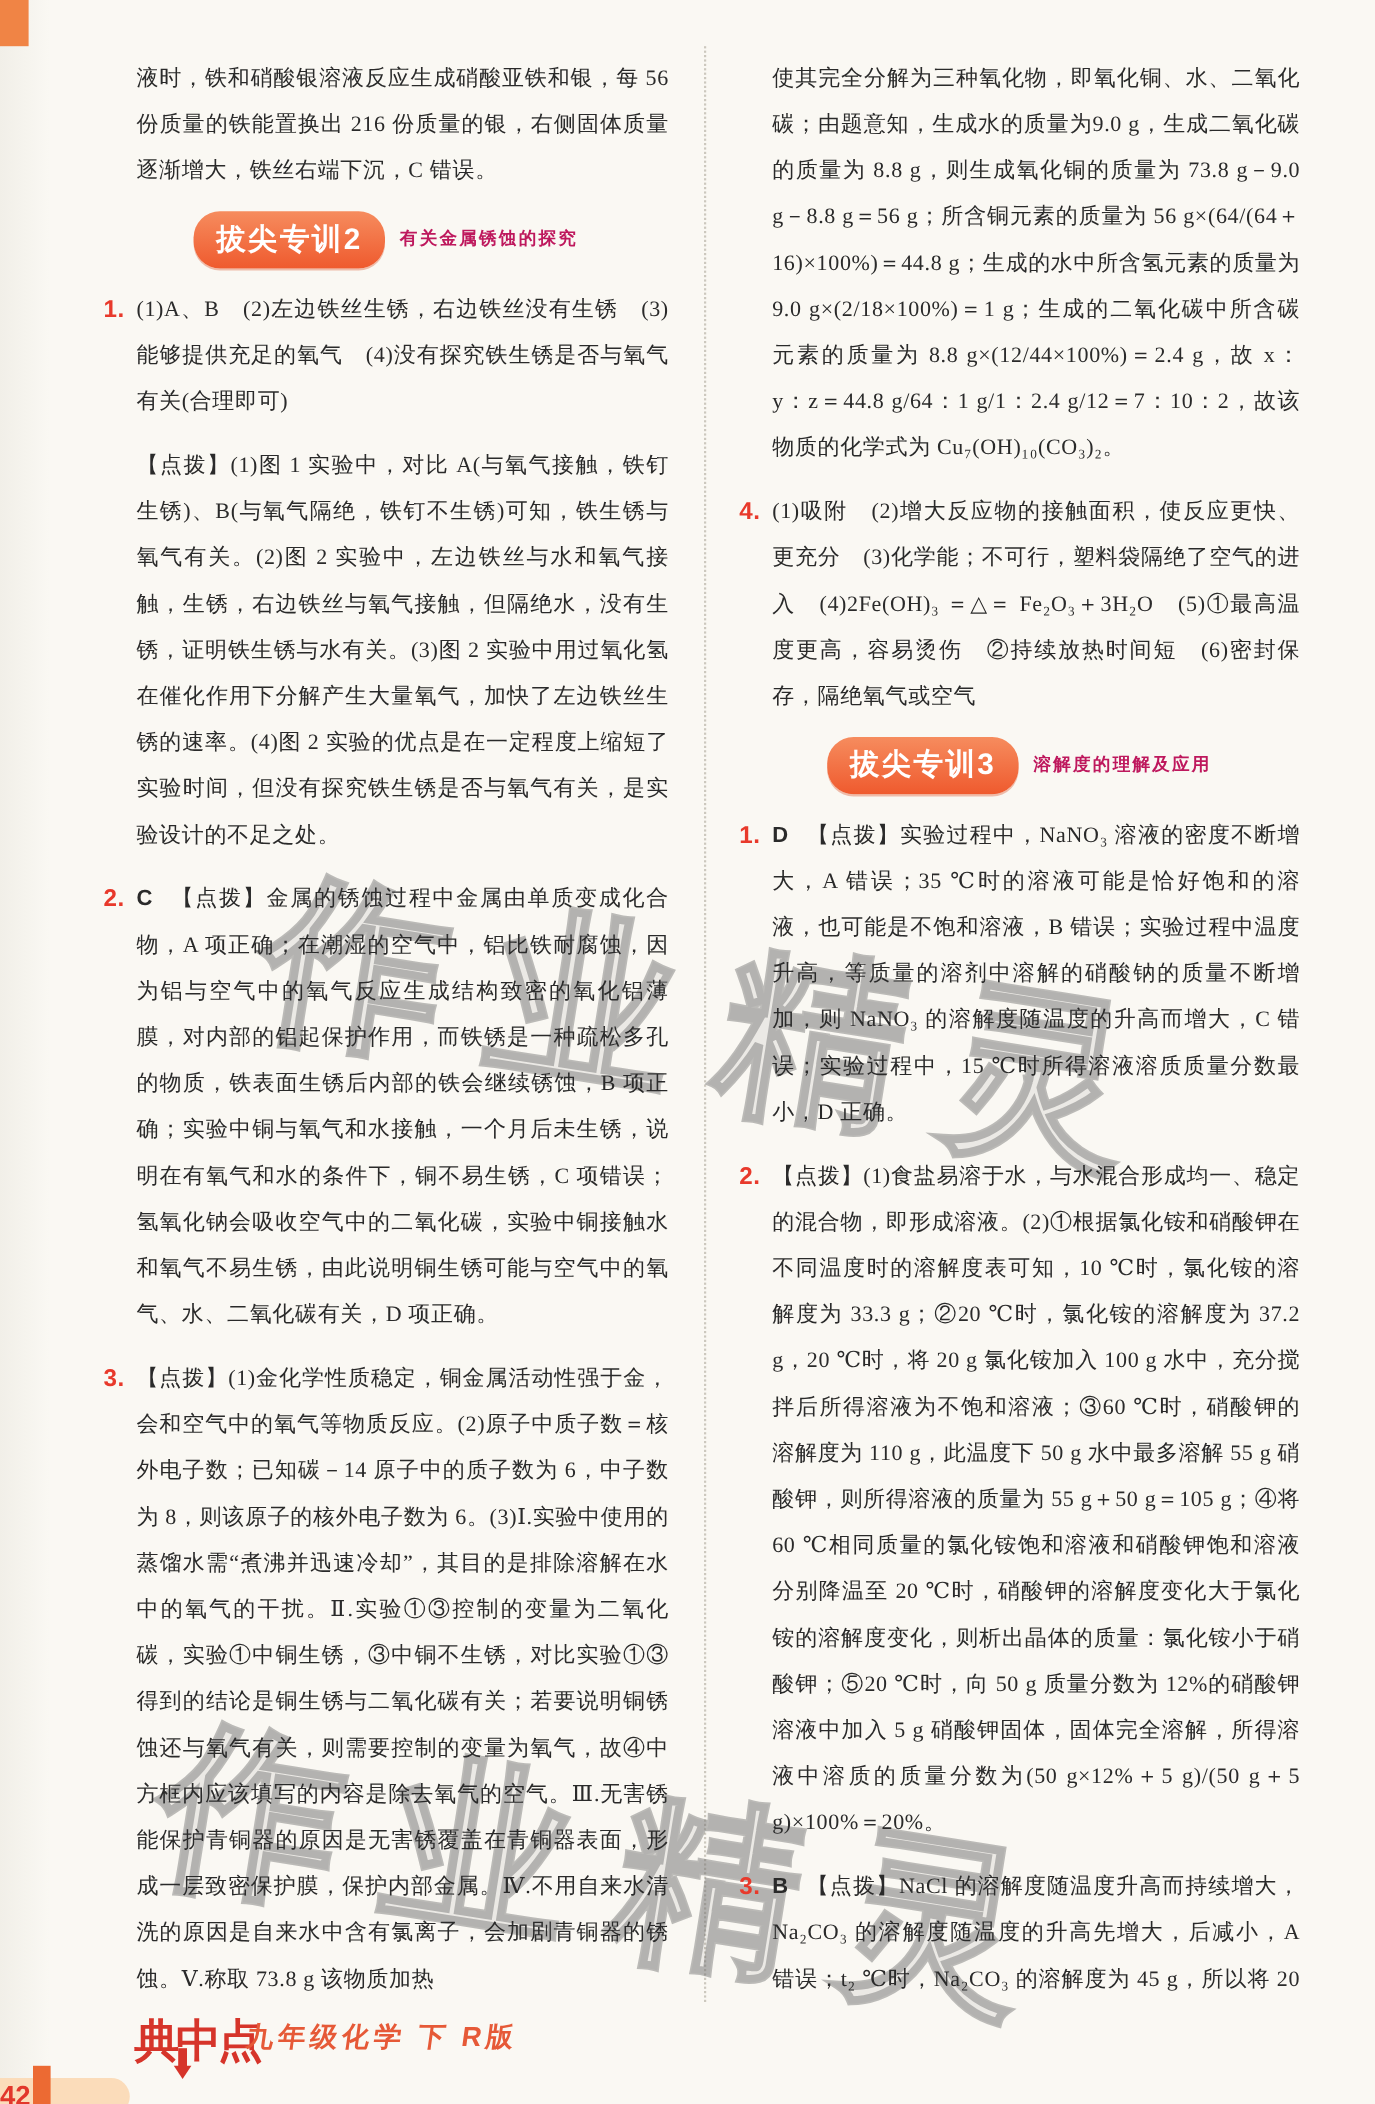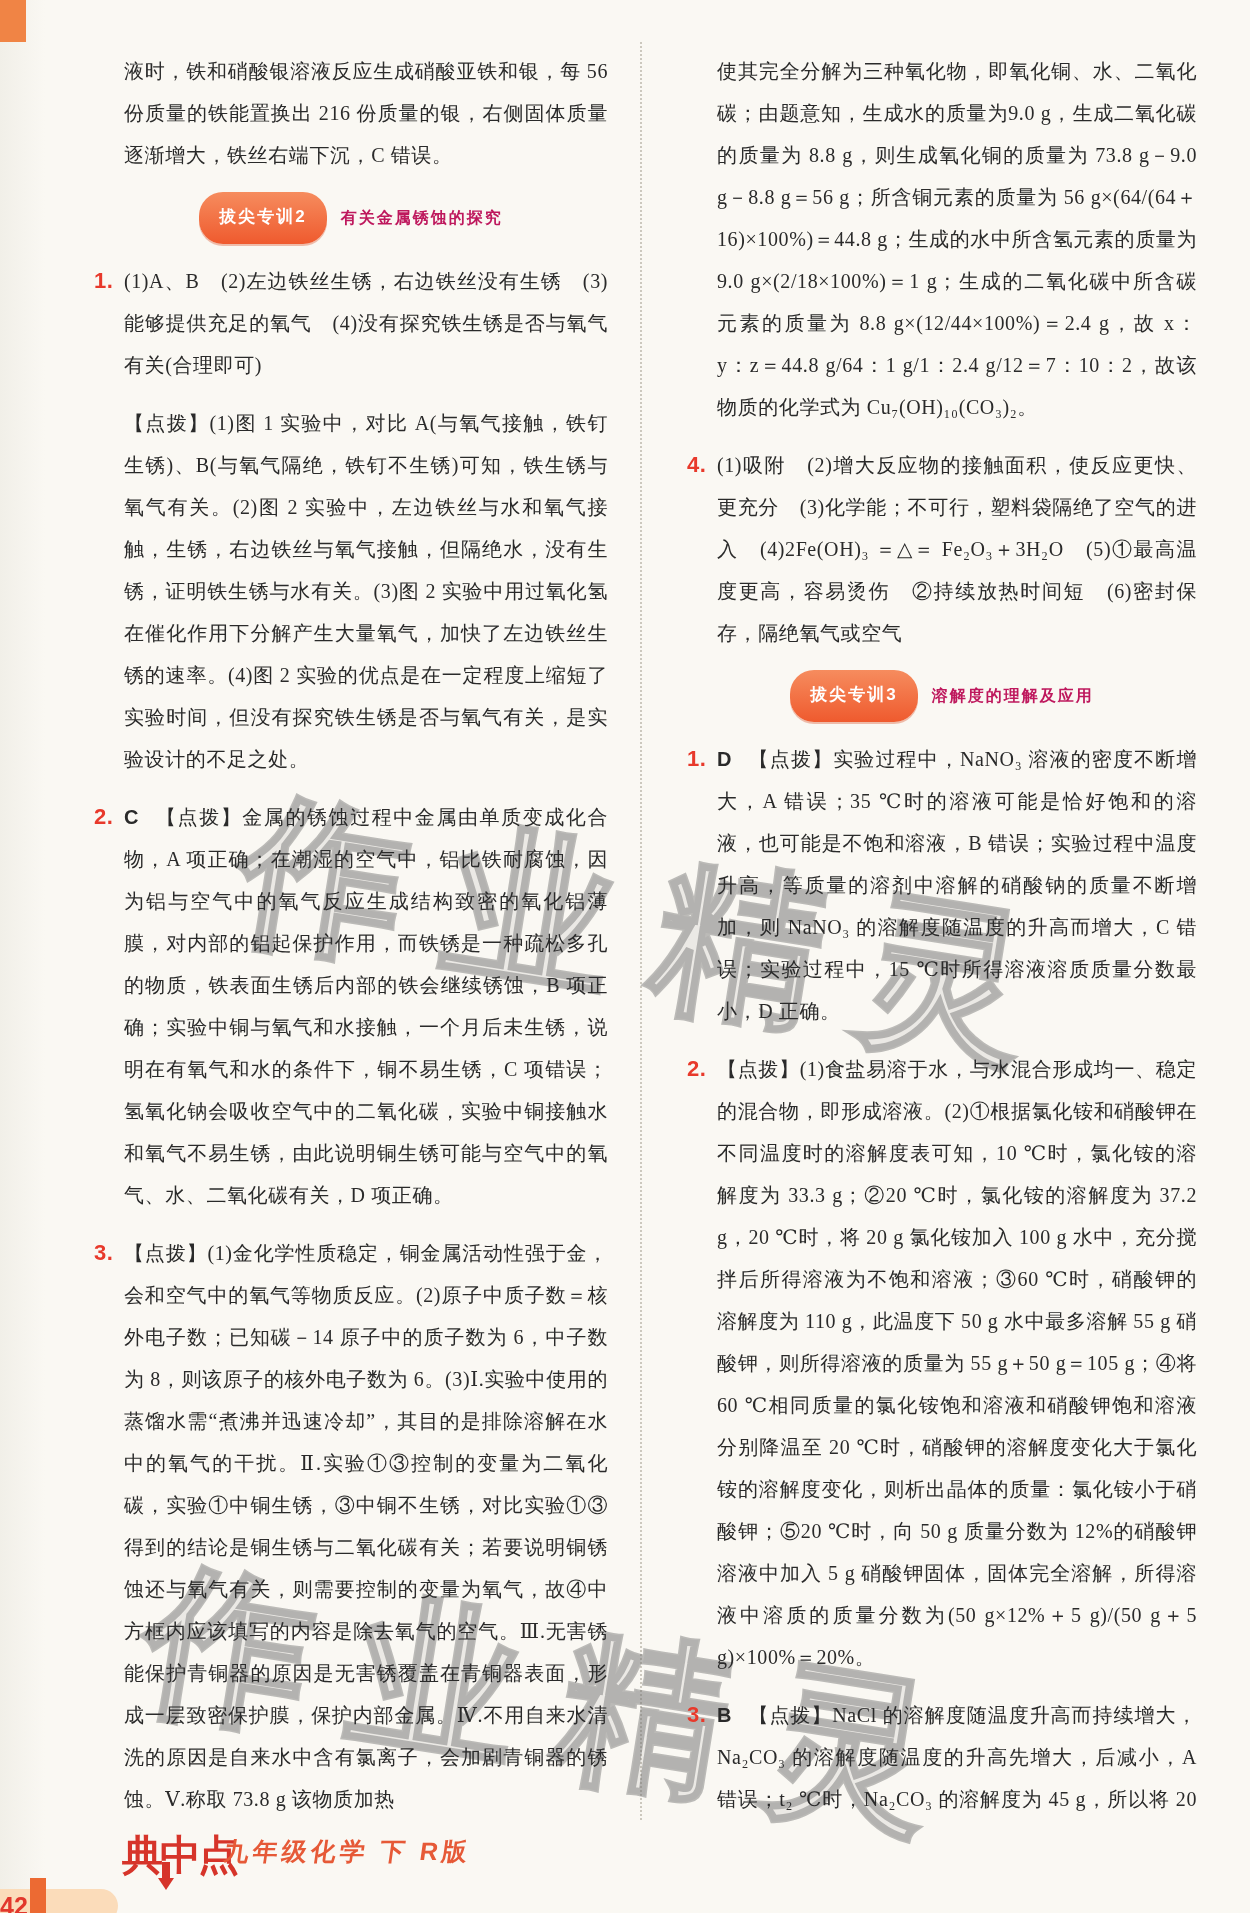--- a/index.html
+++ b/index.html
@@ -6,33 +6,33 @@
   body{
     width:1250px;height:1913px;position:relative;overflow:hidden;
     background:linear-gradient(90deg,#f1efe8 0,#faf8f3 45px,#faf8f3 100%);
     font-family:"Liberation Serif","DejaVu Serif",serif;color:#2a2a2a;
   }
   .corner-top{position:absolute;left:0;top:0;width:26px;height:42px;background:#f08445;}
   .corner-bottom{position:absolute;left:30px;top:1878px;width:16px;height:35px;background:#ec6a33;}
   .divider{position:absolute;left:640px;top:42px;height:1778px;border-left:2px dotted #ccc8be;}
   .col{position:absolute;text-align:justify;font-size:20px;line-height:42px;letter-spacing:0.6px;height:1795px;overflow:hidden;}
   .col-left{left:78px;top:34px;width:546px;}
-  .col-right{left:671px;top:34px;width:542px;}
+  .col-right{left:656px;top:34px;width:542px;}
   p.block{margin:16px;padding-left:30px;position:relative;}
   .num{
     position:absolute;left:0;top:0;color:#e8392b;font-weight:bold;
     font-family:"Liberation Sans",sans-serif;font-size:22px;
   }
   .ans{font-family:"Liberation Sans",sans-serif;font-weight:700;}
   .ans:not(:empty){margin-right:16px;}
   .lbl{font-family:"Liberation Sans",sans-serif;font-weight:400;}
   .section-header{display:flex;align-items:center;justify-content:center;gap:14px;margin:16px 0 10px;}
   .badge{
     background:linear-gradient(180deg,#f68c5e,#ef5a2e);color:#ffffff;font-weight:700;
-    font-family:"Liberation Sans",sans-serif;font-size:17px;padding:4px 20px 6px;
+    font-family:"Liberation Sans",sans-serif;font-size:27px;padding:4px 20px 6px;
     border-radius:24px;letter-spacing:2px;white-space:nowrap;box-shadow:0 2px 0 rgba(214,74,32,.35);
   }
   .sec-title{
     color:#be185d;font-weight:700;font-family:"Liberation Sans",sans-serif;
     font-size:16px;letter-spacing:2px;white-space:nowrap;
   }
   .watermark{
     position:absolute;font-family:"Liberation Sans",sans-serif;font-weight:700;
     font-size:168px;letter-spacing:42px;white-space:nowrap;pointer-events:none;
     color:rgba(130,130,130,0.12);-webkit-text-stroke:3px rgba(110,110,110,0.45);

